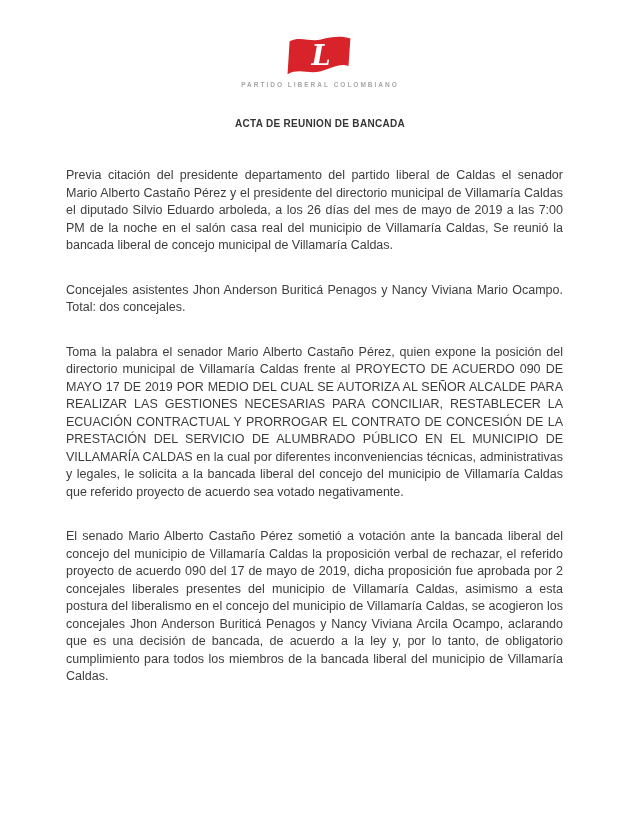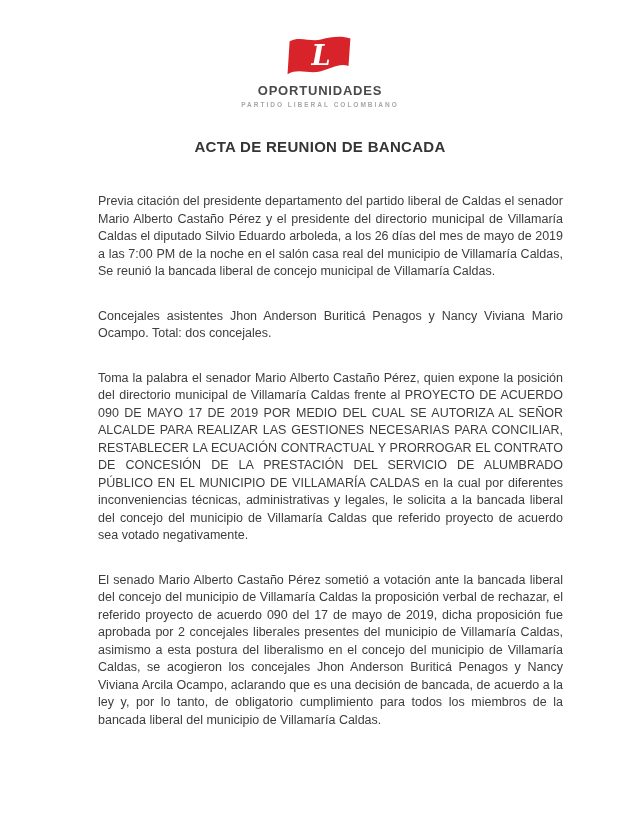--- a/index.html
+++ b/index.html
@@ -35,27 +35,27 @@
   .logo-line3 {
     margin-top: 3px;
     font-size: 6.5px;
     font-weight: bold;
     letter-spacing: 2px;
     color: #a8a6a6;
   }
   .doc-title {
     margin-top: 30px;
     text-align: center;
-    font-size: 15px;
+    font-size: 10px;
     font-weight: bold;
     letter-spacing: 0.3px;
     color: #353535;
   }
   .content {
-    padding: 0 77px 0 98px;
+    padding: 0 77px 0 66px;
   }
   .content p {
     font-size: 12.5px;
     line-height: 17.5px;
     text-align: justify;
     color: #3d3d3d;
     margin-bottom: 27px;
   }
   .content p.first { margin-top: 38px; }
   .content p:last-child { margin-bottom: 7px; }
@@ -65,21 +65,20 @@
 
 <div class="page">
 
   <div class="logo-block">
     <div class="flag-wrap">
       <svg width="68" height="44" viewBox="0 0 64 42" aria-hidden="true">
         <path d="M3,7 C13,1.5 23,8 33,5.2 C43,2.4 53,1.6 61,4.2 L59.2,30.5 C50,27.5 42,33.5 32,35.8 C21,38.3 11,32.5 1,38.5 Z" fill="#d8232a"></path>
         <text x="33" y="29.5" text-anchor="middle" font-family="'DejaVu Serif', serif" font-style="italic" font-weight="bold" font-size="26" fill="#ffffff">L</text>
       </svg>
     </div>
-    <div class="logo-line1">OPORTUNIDADES</div>
     <div class="logo-line3">PARTIDO LIBERAL COLOMBIANO</div>
   </div>
 
   <h1 class="doc-title">ACTA DE REUNION DE BANCADA</h1>
 
   <div class="content">
     <p class="first">Previa citación del presidente departamento del partido liberal de Caldas el senador Mario Alberto Castaño Pérez y el presidente del directorio municipal de Villamaría Caldas el diputado Silvio Eduardo arboleda, a los 26 días del mes de mayo de 2019 a las 7:00 PM de la noche en el salón casa real del municipio de Villamaría Caldas, Se reunió la bancada liberal de concejo municipal de Villamaría Caldas.</p>
     <p>Concejales asistentes Jhon Anderson Buriticá Penagos y Nancy Viviana Mario Ocampo. Total: dos concejales.</p>
     <p>Toma la palabra el senador Mario Alberto Castaño Pérez, quien expone la posición del directorio municipal de Villamaría Caldas frente al PROYECTO DE ACUERDO 090 DE MAYO 17 DE 2019 POR MEDIO DEL CUAL SE AUTORIZA AL SEÑOR ALCALDE PARA REALIZAR LAS GESTIONES NECESARIAS PARA CONCILIAR, RESTABLECER LA ECUACIÓN CONTRACTUAL Y PRORROGAR EL CONTRATO DE CONCESIÓN DE LA PRESTACIÓN DEL SERVICIO DE ALUMBRADO PÚBLICO EN EL MUNICIPIO DE VILLAMARÍA CALDAS en la cual por diferentes inconveniencias técnicas, administrativas y legales, le solicita a la bancada liberal del concejo del municipio de Villamaría Caldas que referido proyecto de acuerdo sea votado negativamente.</p>
     <p>El senado Mario Alberto Castaño Pérez sometió a votación ante la bancada liberal del concejo del municipio de Villamaría Caldas la proposición verbal de rechazar, el referido proyecto de acuerdo 090 del 17 de mayo de 2019, dicha proposición fue aprobada por 2 concejales liberales presentes del municipio de Villamaría Caldas, asimismo a esta postura del liberalismo en el concejo del municipio de Villamaría Caldas, se acogieron los concejales Jhon Anderson Buriticá Penagos y Nancy Viviana Arcila Ocampo, aclarando que es una decisión de bancada, de acuerdo a la ley y, por lo tanto, de obligatorio cumplimiento para todos los miembros de la bancada liberal del municipio de Villamaría Caldas.</p>

